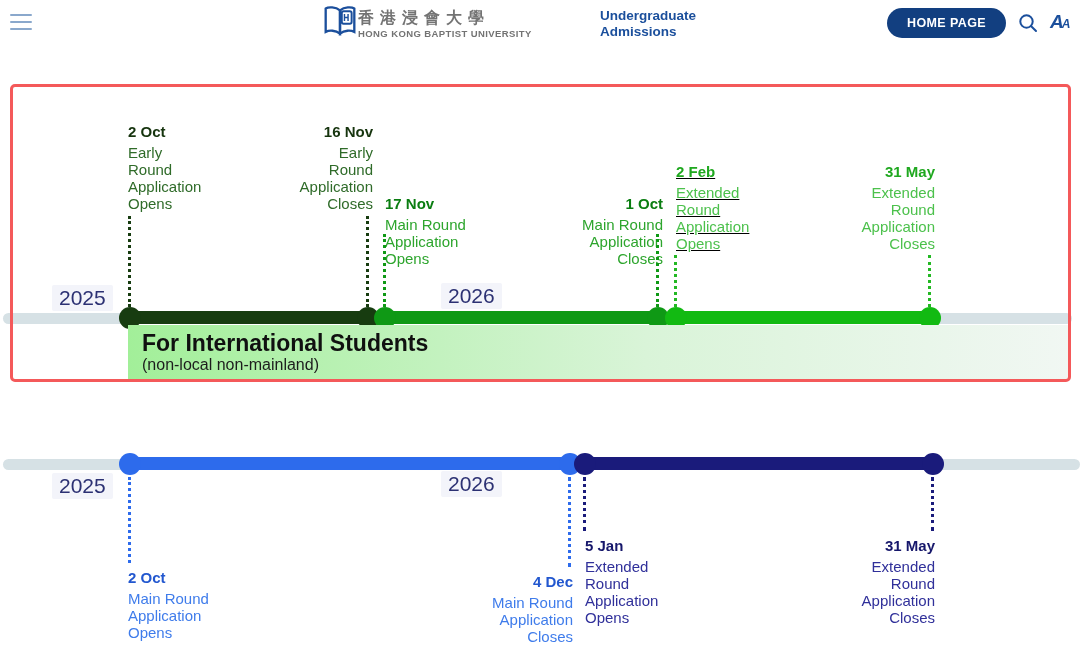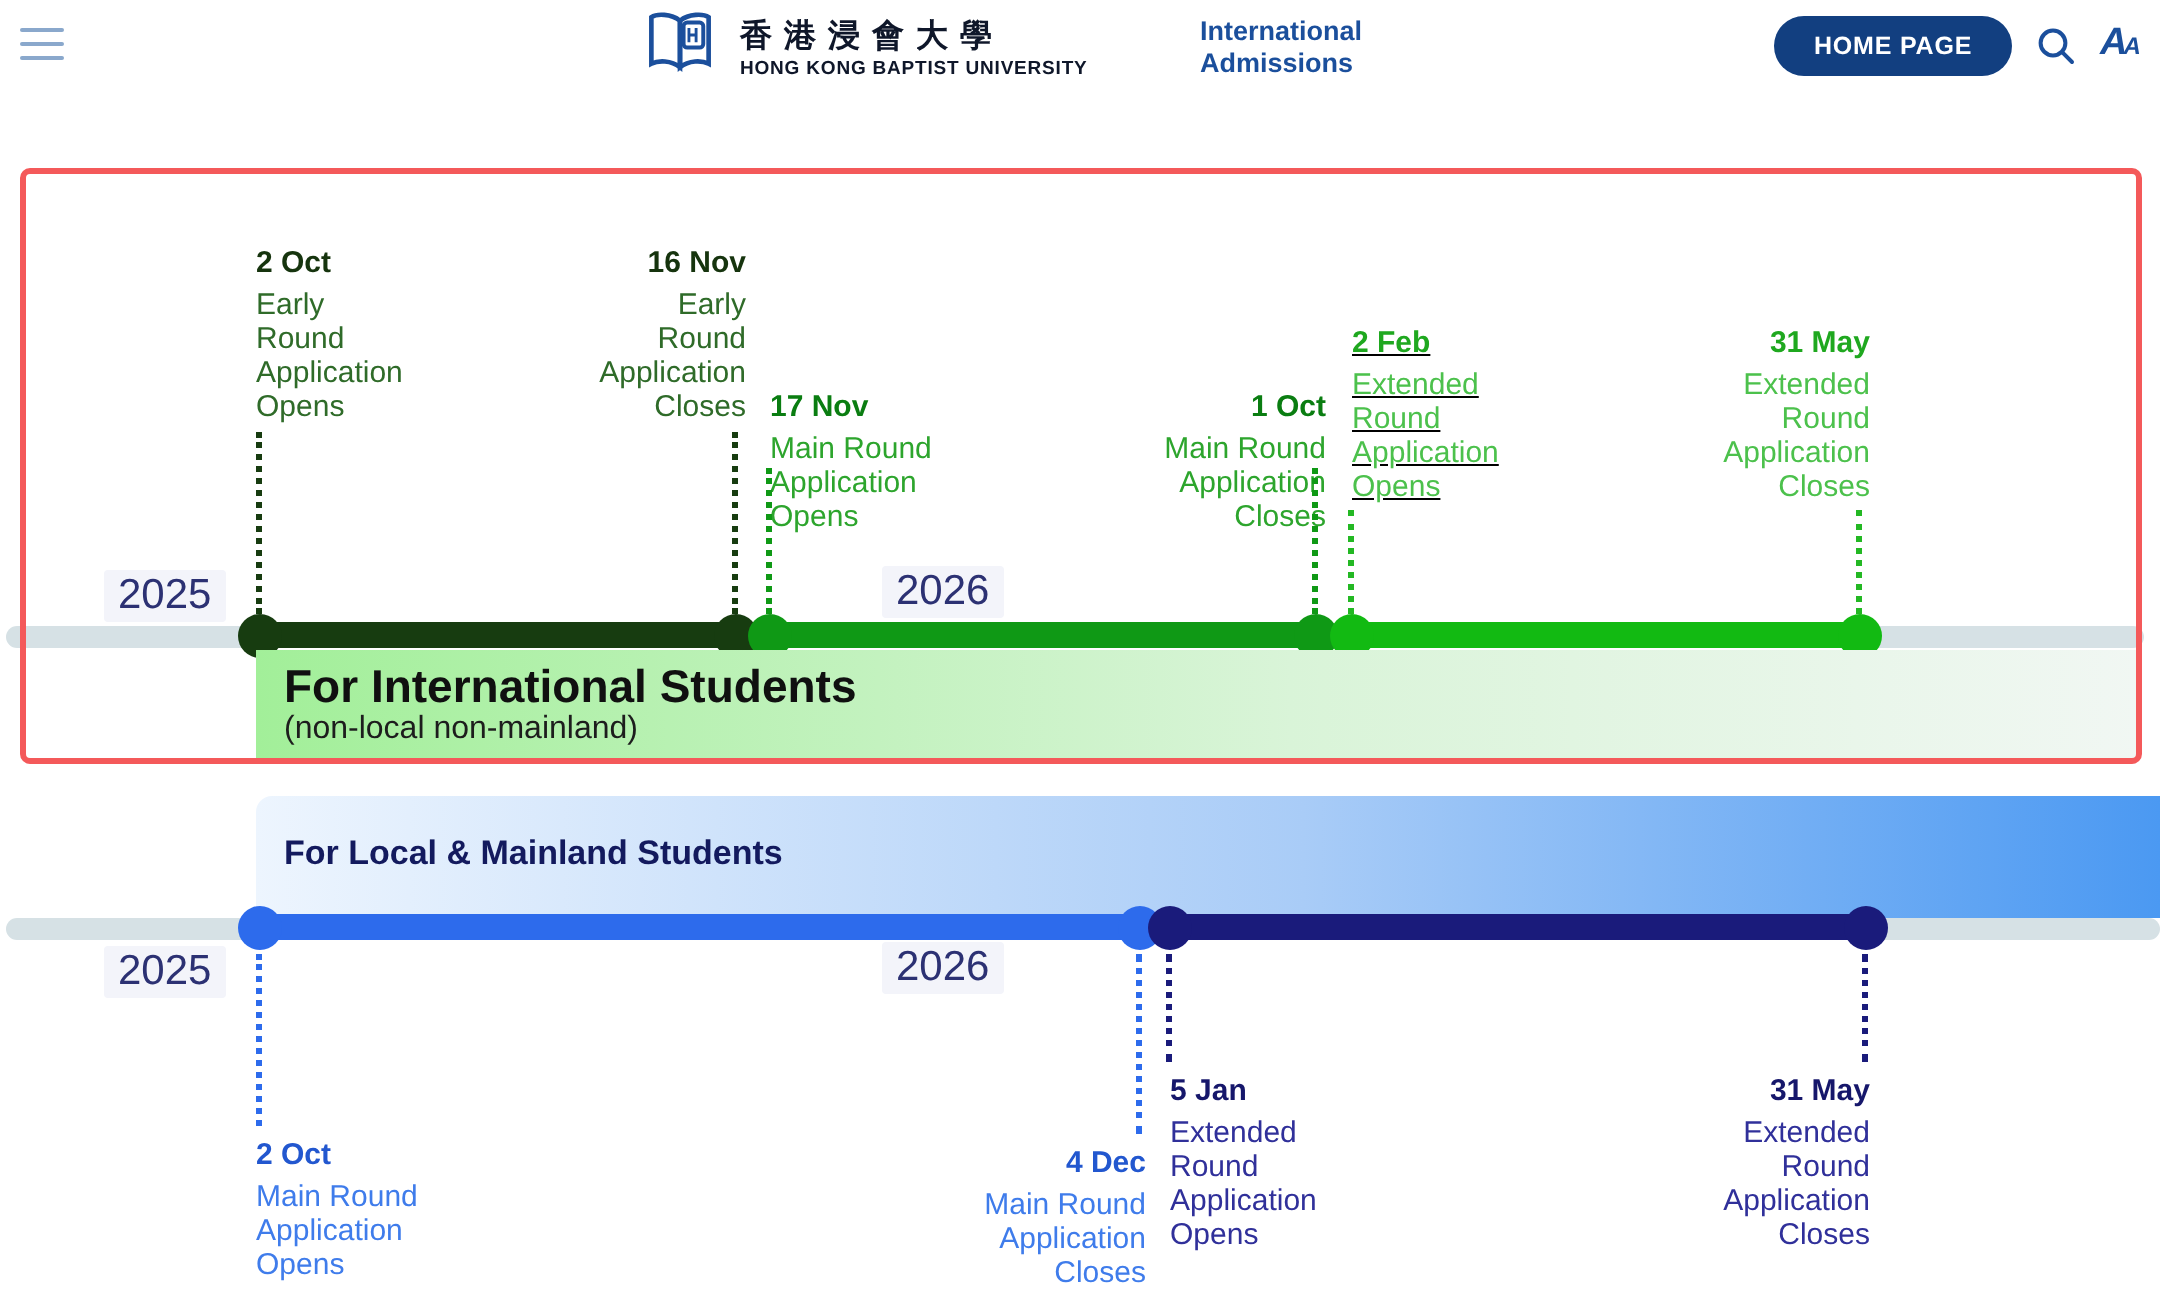--- a/index.html
+++ b/index.html
@@ -5,21 +5,21 @@
   * { margin:0; padding:0; box-sizing:border-box; }
   html,body { background:#fff; }
   body { font-family:"Liberation Sans", sans-serif; }
   .page { position:relative; width:1080px; height:646px; background:#fff; overflow:hidden; }
 
   
   .header { position:absolute; left:0; top:0; width:1080px; height:50px; background:#fff; }
   .hamburger { position:absolute; left:10px; top:14px; width:22px; height:16px; cursor:pointer; }
   .hamburger span { display:block; height:2px; background:#8aa8cc; margin-bottom:5px; border-radius:1px; }
   .logo { position:absolute; left:322px; top:5px; display:flex; align-items:center; cursor:pointer; }
-  .logo-text { margin-left:12px; color:#0f172a; }
+  .logo-text { margin-left:0; color:#737373; }
   .logo-cn { font-size:16px; font-weight:bold; letter-spacing:6px; line-height:20px; }
   .logo-en { font-size:9.5px; font-weight:bold; letter-spacing:0.4px; line-height:12px; }
   .site-title { position:absolute; left:600px; top:8px; color:#1b4f9c; font-size:13.5px; font-weight:bold; line-height:16px; }
   .home-btn { position:absolute; left:887px; top:8px; height:30px; padding:0 20px; background:#123f80; color:#fff;
               border:none; border-radius:16px; font-family:"Liberation Sans",sans-serif; font-size:12.5px; font-weight:bold;
               letter-spacing:0.4px; cursor:pointer; }
   .search-icon { position:absolute; left:1018px; top:13px; cursor:pointer; }
   .fontsize-icon { position:absolute; left:1050px; top:11px; color:#1b4f9c; cursor:pointer;
                    font-weight:bold; font-size:19px; line-height:22px; font-style:italic; }
   .fontsize-icon .small-a { font-size:12px; margin-left:-2px; }
@@ -109,21 +109,21 @@
           <path d="M25 10 v8 M29 10 v8 M25 14 h4" stroke="#1b4f9c" stroke-width="1.6" fill="none"></path>
         </svg>
       </span>
       <div class="logo-text">
         <div class="logo-cn">香港浸會大學</div>
         <div class="logo-en">HONG KONG BAPTIST UNIVERSITY</div>
       </div>
     </div>
 
     <div class="site-title">
-      <div>International</div>
+      <div>Undergraduate</div>
       <div>Admissions</div>
     </div>
 
     <button class="home-btn">HOME PAGE</button>
 
     <span class="search-icon">
       <svg width="20" height="20" viewBox="0 0 20 20">
         <circle cx="8.5" cy="8.5" r="6.2" fill="none" stroke="#1b4f9c" stroke-width="2"></circle>
         <line x1="13.2" y1="13.2" x2="18" y2="18" stroke="#1b4f9c" stroke-width="2" stroke-linecap="round"></line>
       </svg>
@@ -187,23 +187,20 @@
   <div class="year year-t1-2026">2026</div>
   <div class="seg seg-dark"></div>
   <div class="seg seg-mid"></div>
   <div class="seg seg-bright"></div>
 
   <div class="intl-label">
     <div class="intl-title">For International Students</div>
     <div class="intl-sub">(non-local non-mainland)</div>
   </div>
 
-  <div class="local-label">
-    <div class="local-title">For Local &amp; Mainland Students</div>
-  </div>
 
   <div class="base-bar t2-base"></div>
   <div class="seg seg-royal"></div>
   <div class="seg seg-navy"></div>
   <div class="year year-t2-2025">2025</div>
   <div class="year year-t2-2026">2026</div>
 
   <div class="conn c-l0"></div>
   <div class="conn c-l1"></div>
   <div class="conn c-l2"></div>

